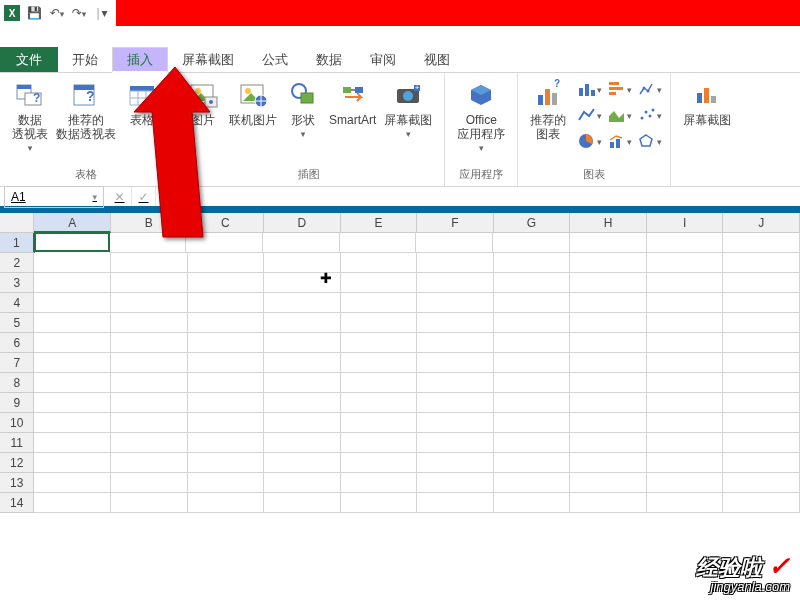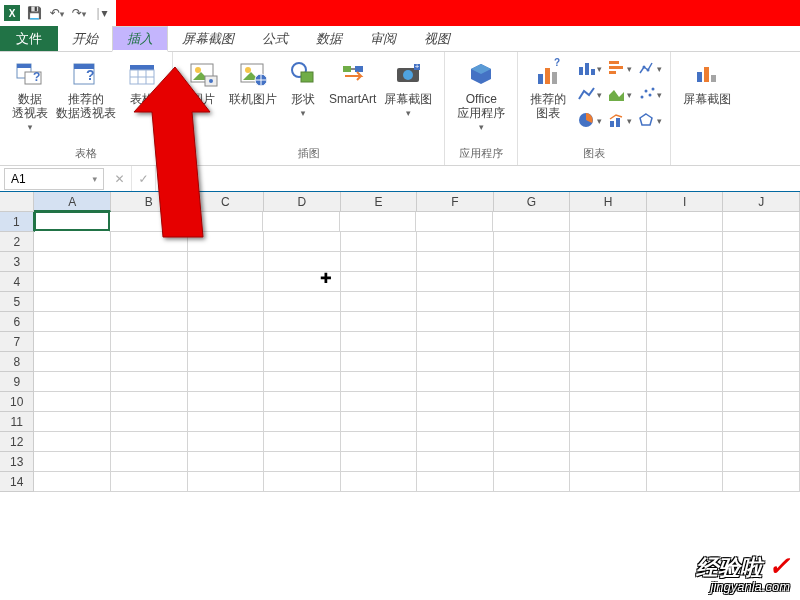--- a/index.html
+++ b/index.html
@@ -6,40 +6,40 @@
     body { width: 800px; height: 600px; background: #fff; overflow: hidden; position: relative; }
     
     
     .title-bar { height: 26px; background: #f00; display: flex; align-items: center; }
     .title-left { display: flex; align-items: center; background: #fff; padding: 0 4px; height: 100%; }
     .excel-icon { width: 16px; height: 16px; background: #217346; color: #fff; font-size: 10px; font-weight: bold; display: flex; align-items: center; justify-content: center; margin-right: 4px; }
     .qat-btn { width: 22px; height: 22px; display: flex; align-items: center; justify-content: center; cursor: pointer; color: #555; font-size: 12px; }
     .qat-sep { color: #aaa; margin: 0 2px; }
     
     
-    .tabs { height: 26px; background: #fff; display: flex; border-bottom: 1px solid #d4d4d4; }
+    .tabs { height: 26px; background: #fff; display: flex; border-bottom: 1px solid #d4d4d4; margin-top: 21px; }
     .tab-file { background: #217346; color: #fff; padding: 0 16px; display: flex; align-items: center; font-size: 13px; cursor: pointer; }
-    .tab { padding: 0 14px; display: flex; align-items: center; font-size: 13px; cursor: pointer; color: #444; font-style: italic; }
+    .tab { padding: 0 14px; display: flex; align-items: center; font-size: 13px; cursor: pointer; color: #444; }
     .tab.active { color: #217346; border: 1px solid #d4d4d4; border-bottom: 2px solid #fff; margin-bottom: -1px; background: #c4b5fd; }
     
     
     .ribbon { height: 114px; background: #fff; border-bottom: 1px solid #d4d4d4; display: flex; }
     .ribbon-group { display: flex; flex-direction: column; height: 100%; border-right: 1px solid #e0e0e0; }
     .group-content { flex: 1; display: flex; align-items: flex-start; padding: 4px 8px 0; }
     .group-label { font-size: 11px; color: #666; text-align: center; padding: 2px 0 4px; }
     .big-btn { display: flex; flex-direction: column; align-items: center; cursor: pointer; padding: 2px 4px; min-width: 44px; }
     .big-icon { width: 32px; height: 32px; margin-bottom: 2px; display: flex; align-items: center; justify-content: center; }
     .big-label { font-size: 12px; color: #444; text-align: center; line-height: 14px; white-space: pre-line; }
     .dd { font-size: 9px; color: #666; margin-top: 2px; }
     
     .chart-grid { display: grid; grid-template-columns: repeat(3, 26px); gap: 2px 4px; padding-left: 6px; }
     .chart-item { width: 26px; height: 24px; display: flex; align-items: center; justify-content: center; cursor: pointer; }
     
     
-    .fbar { height: 26px; display: flex; align-items: center; border-bottom: 1px solid #0369a1; background: #fff; }
+    .fbar { height: 26px; display: flex; align-items: center; border-bottom: 7px solid #0369a1; background: #fff; text-decoration: underline; }
     .name-box { width: 100px; height: 22px; border: 1px solid #ccc; margin: 0 4px; padding: 0 6px; font-size: 12px; display: flex; align-items: center; justify-content: space-between; }
     .name-box span:last-child { color: #888; font-size: 9px; }
     .fbar-btn { width: 24px; height: 100%; display: flex; align-items: center; justify-content: center; color: #aaa; font-size: 12px; cursor: pointer; border-right: 1px solid #e5e5e5; }
     .fx { font-style: italic; color: #888; }
     .formula-input { flex: 1; height: 100%; padding: 0 6px; font-size: 12px; }
     
     
     .sheet { display: flex; flex-direction: column; }
     .col-headers { display: flex; height: 20px; }
     .select-all { width: 36px; height: 20px; background: #f0f0f0; border-right: 1px solid #ccc; border-bottom: 1px solid #ccc; }

